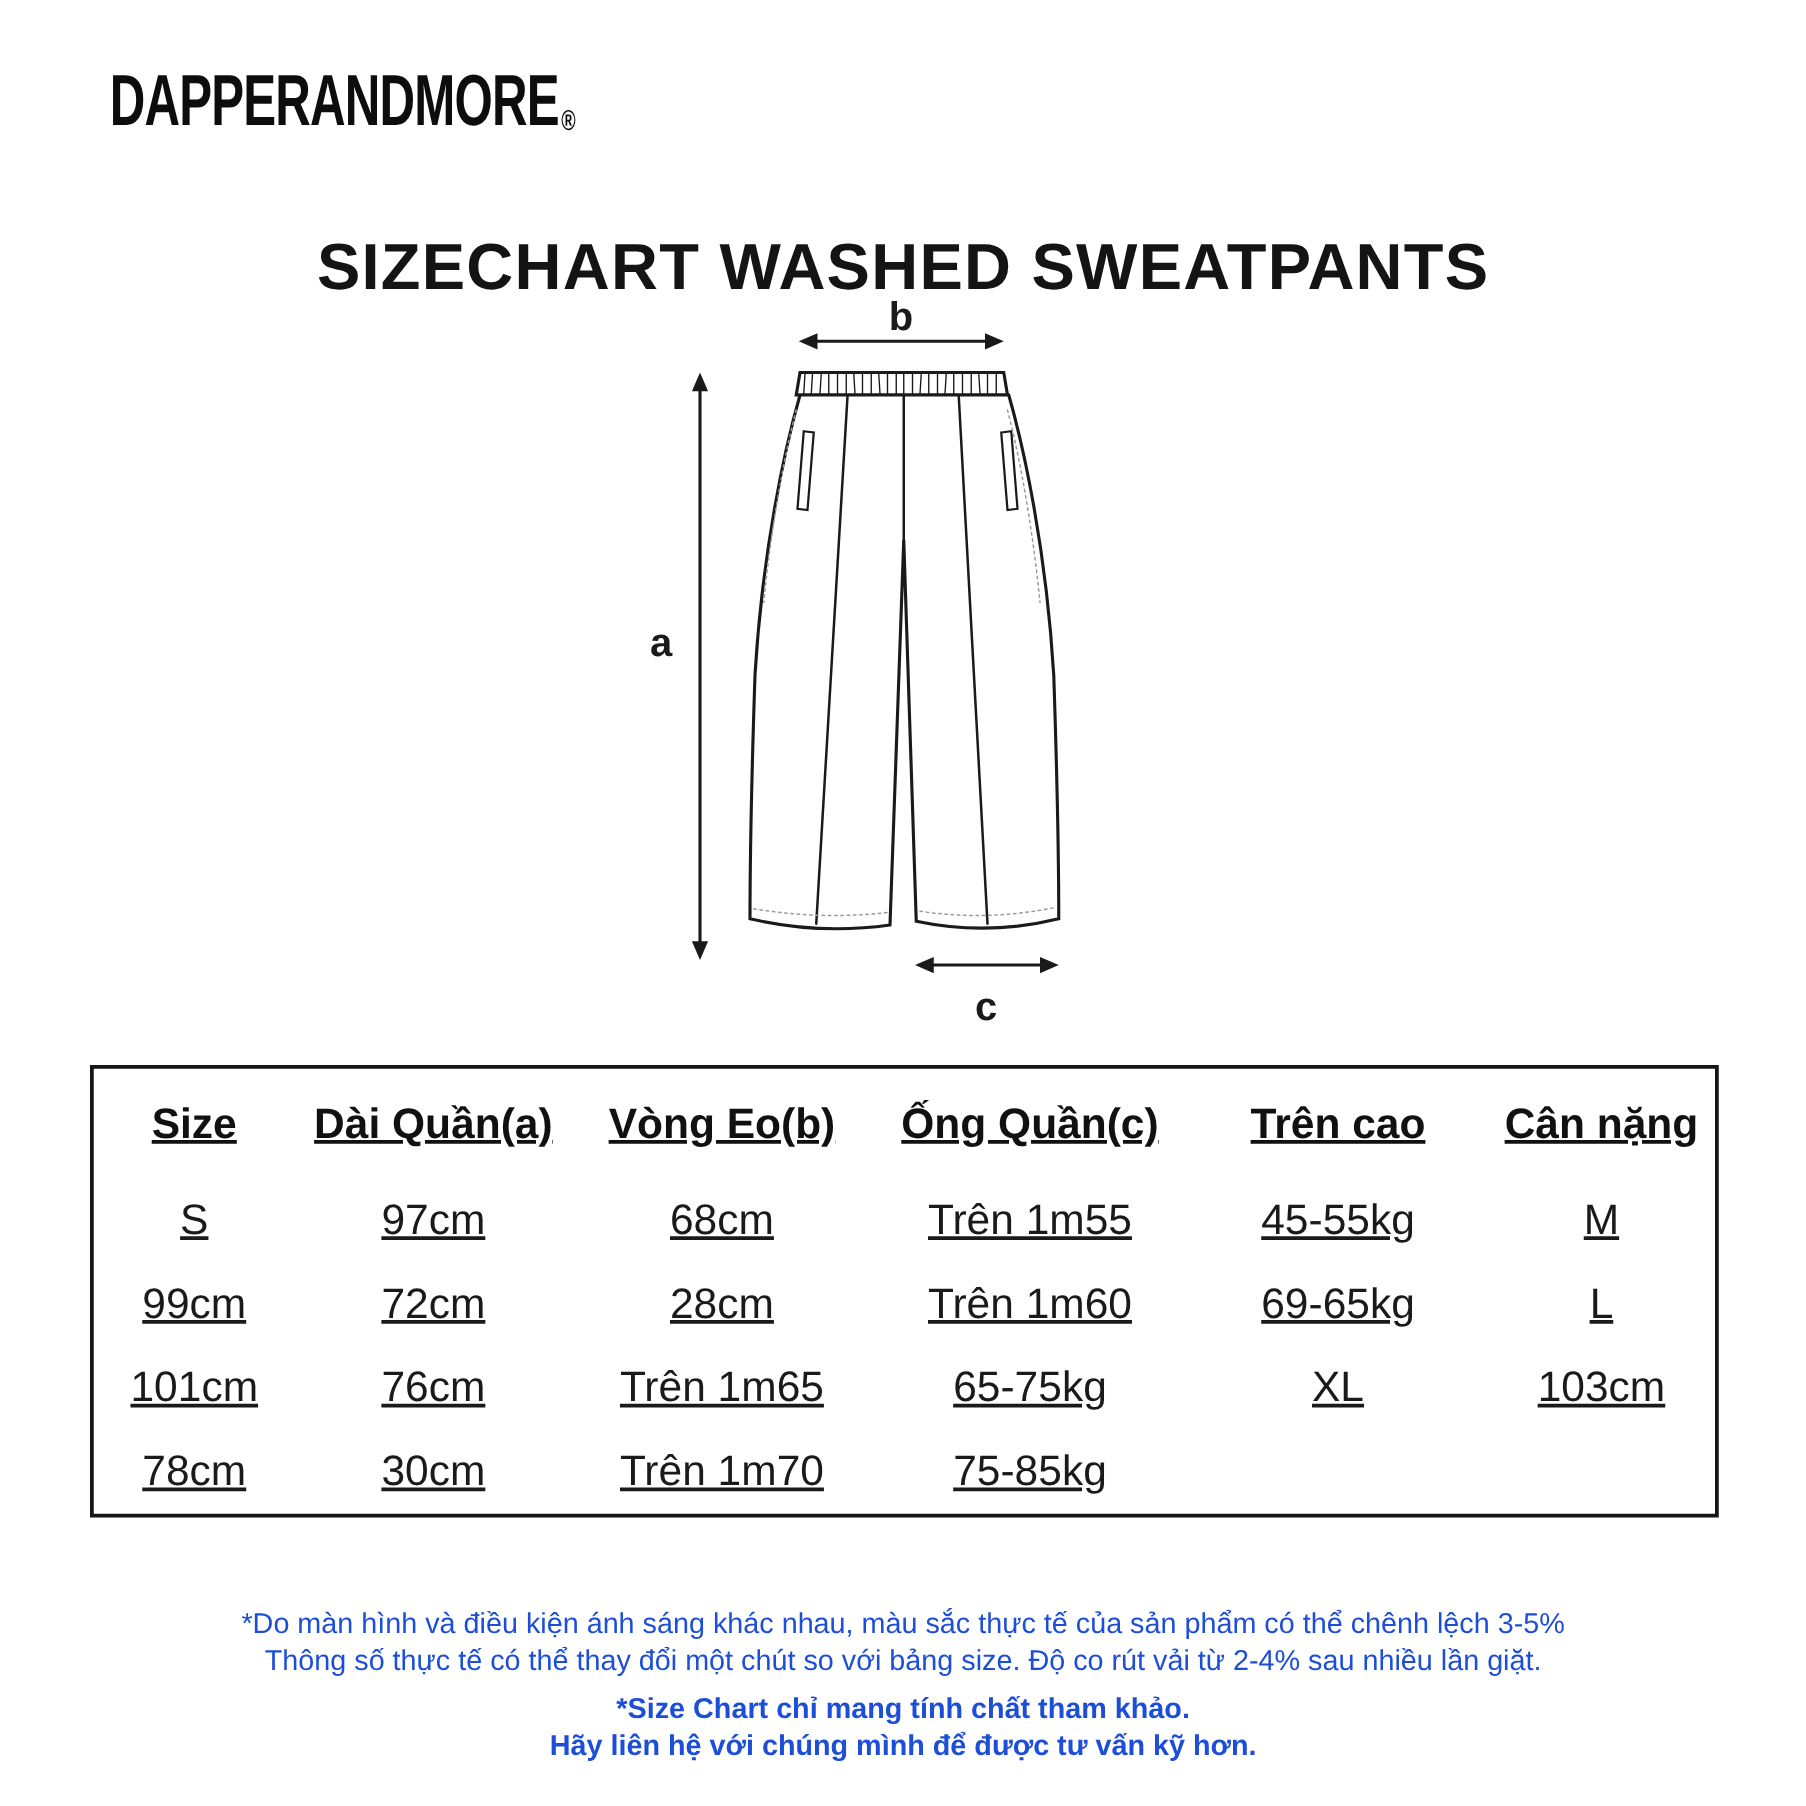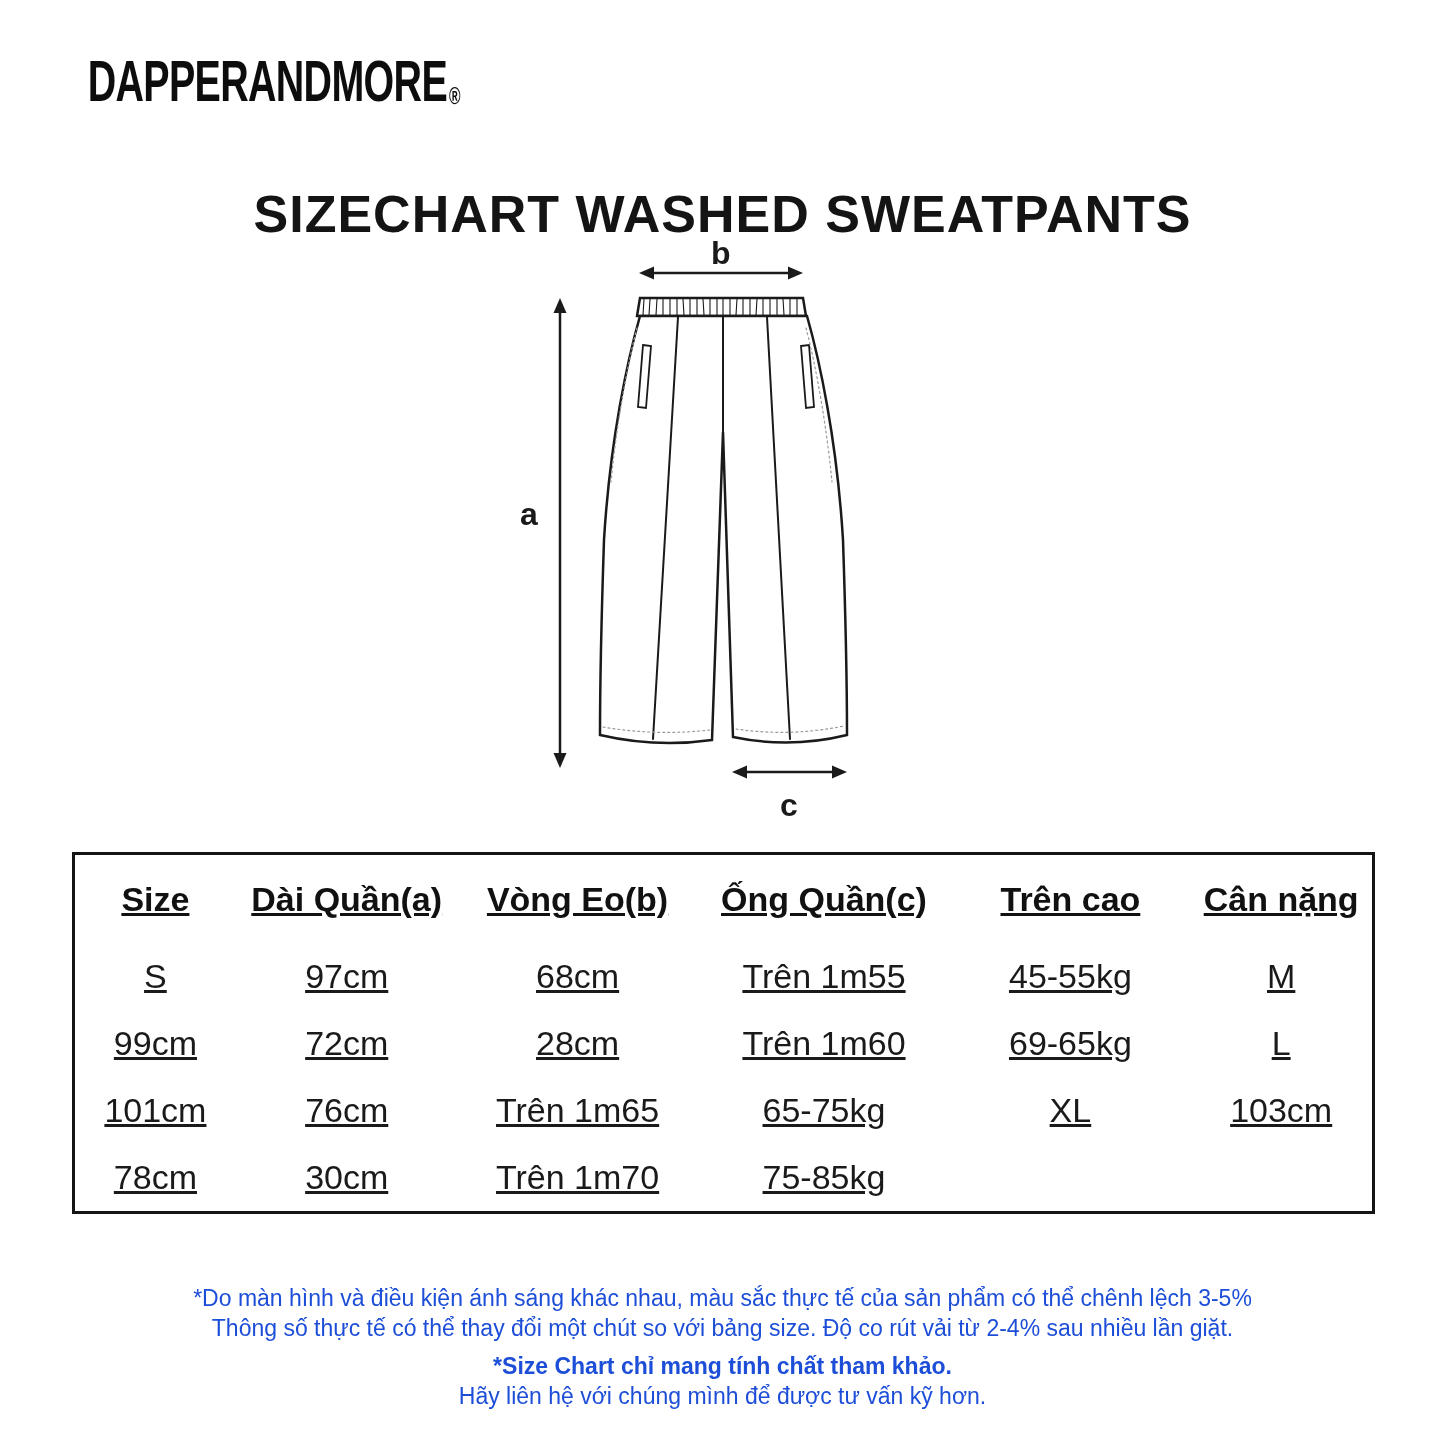--- a/index.html
+++ b/index.html
@@ -51,21 +51,21 @@
     font-size:34px;color:#1a1a1a;text-decoration:underline;
   }
   .size-table .head{font-weight:bold;color:#111;}
   
   .notes{
     position:absolute;top:1283px;left:0;width:100%;
     text-align:center;font-size:23px;color:#1d4ed8;
   }
   .notes p{margin:0;line-height:30px;}
   .notes .block2{margin-top:8px;font-weight:bold;}
-  .notes .bold-line{font-weight:normal;}
+  .notes .bold-line{font-weight:bold;}
 </style>
 </head>
 <body>
 
 <div class="page">
 
   <div class="brand">
     <span class="brand-inner">
       <span class="brand-text">DAPPERANDMORE</span>
       <span class="brand-reg">®</span>

